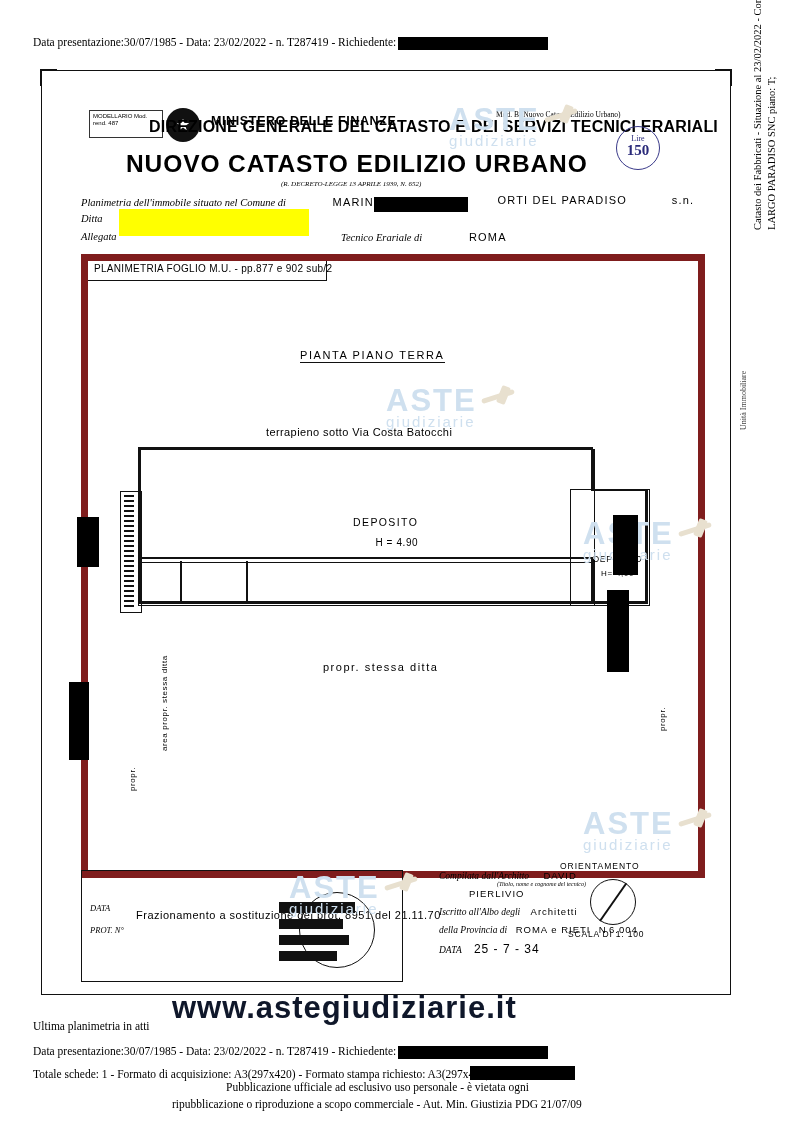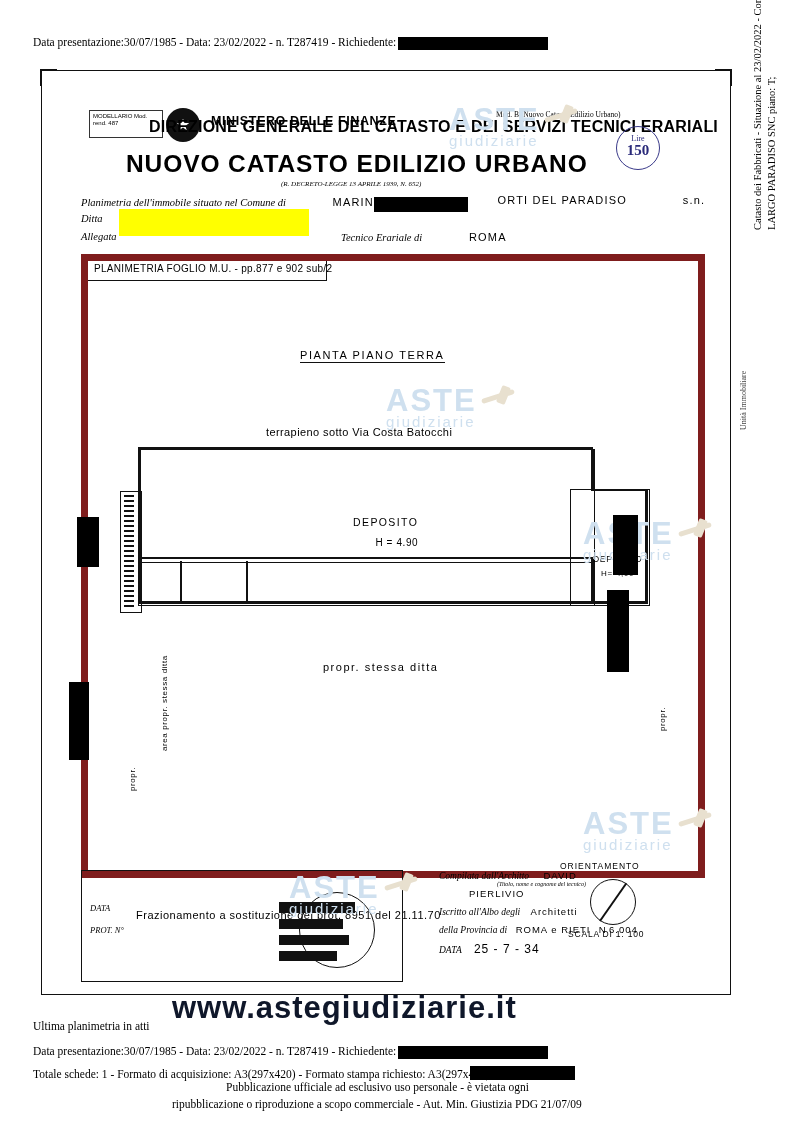--- a/index.html
+++ b/index.html
@@ -256,21 +256,21 @@
       <div class="l2">150</div>
     </div>
 
     <div class="fl" style="left:40px;top:126px;">
       <span class="lbl">Planimetria dell'immobile situato nel Comune di</span>
       <span class="hand" style="margin-left:8px;">MARINO</span>
     </div>
     <div class="fl" style="left:398px;top:124px;">
       <span class="lbl">Via</span>
       <span class="hand" style="margin-left:6px;">ORTI DEL PARADISO</span>
-      <span class="hand" style="margin-left:17px;">s.n.</span>
+      <span class="hand" style="margin-left:6px;">s.n.</span>
     </div>
     <div class="fl" style="left:40px;top:143px;">
       <span class="lbl">Ditta</span>
     </div>
     <div class="fl" style="left:40px;top:161px;">
       <span class="lbl">Allegata</span>
     </div>
     <div class="fl" style="left:300px;top:161px;">
       <span class="lbl">Tecnico Erariale di</span>
       <span class="hand" style="margin-left:8px;">ROMA</span>

